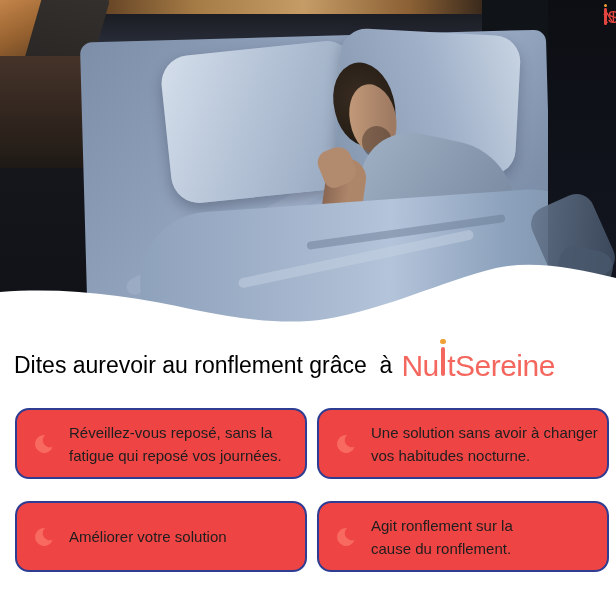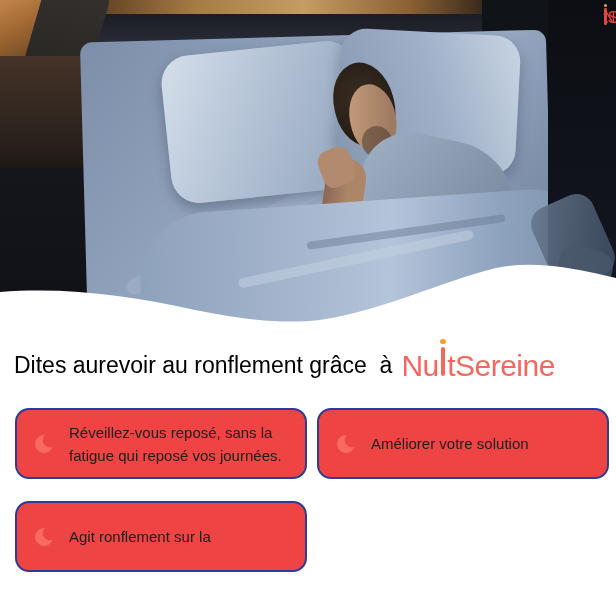--- a/index.html
+++ b/index.html
@@ -140,32 +140,42 @@
   <div class="card">
     <svg class="moon" viewBox="0 0 24 24" xmlns="http://www.w3.org/2000/svg">
       <path d="M21 12.79A9 9 0 1 1 11.21 3 7 7 0 0 0 21 12.79z"></path>
     </svg>
     <div class="card-text">
       <span>Réveillez-vous reposé, sans la</span>
       <span>fatigue qui reposé vos journées.</span>
     </div>
   </div>
 
+  <div class="card">
+    <svg class="moon" viewBox="0 0 24 24" xmlns="http://www.w3.org/2000/svg">
+      <path d="M21 12.79A9 9 0 1 1 11.21 3 7 7 0 0 0 21 12.79z"></path>
+    </svg>
+    <div class="card-text">
+      <span>Une solution sans avoir à changer</span>
+      <span>vos habitudes nocturne.</span>
+    </div>
+  </div>
 
   <div class="card">
     <svg class="moon" viewBox="0 0 24 24" xmlns="http://www.w3.org/2000/svg">
       <path d="M21 12.79A9 9 0 1 1 11.21 3 7 7 0 0 0 21 12.79z"></path>
     </svg>
     <div class="card-text">
       <span>Améliorer votre solution</span>
     </div>
   </div>
 
   <div class="card">
     <svg class="moon" viewBox="0 0 24 24" xmlns="http://www.w3.org/2000/svg">
       <path d="M21 12.79A9 9 0 1 1 11.21 3 7 7 0 0 0 21 12.79z"></path>
     </svg>
     <div class="card-text">
       <span>Agit ronflement sur la</span>
+      <span>cause du ronflement.</span>
     </div>
   </div>
 
 </div>
 
 </body></html>

